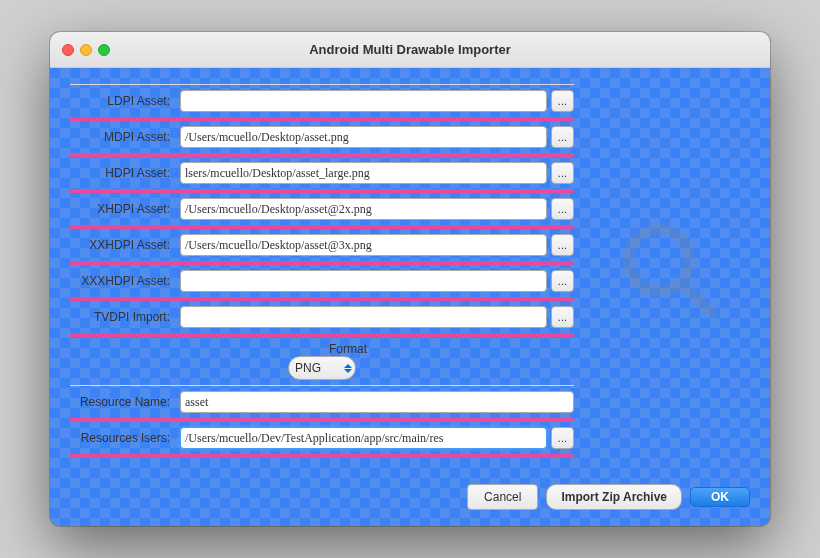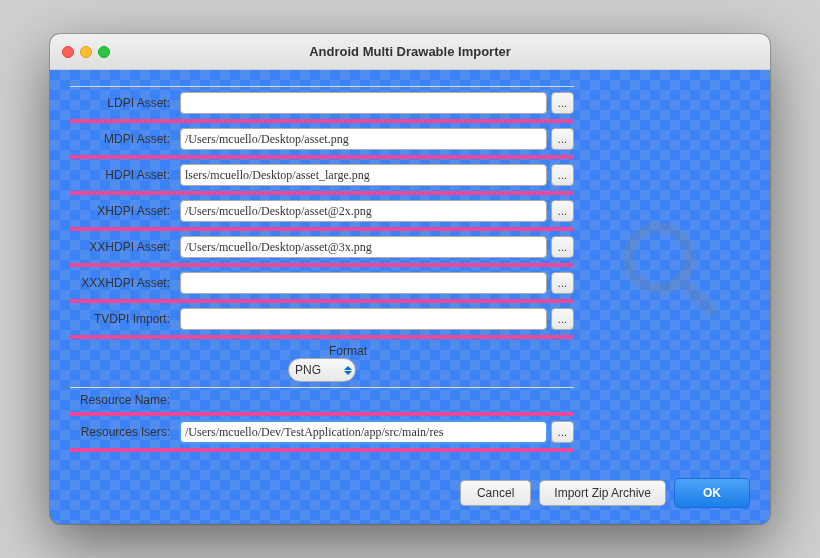--- a/index.html
+++ b/index.html
@@ -216,29 +216,30 @@
       font-size: 12px;
       cursor: pointer;
       color: #333;
     }
 
     .btn-import {
       height: 26px;
       padding: 0 14px;
       background: linear-gradient(to bottom, #f8f8f8, #e8e8e8);
       border: 1px solid #aaa;
-      border-radius: 5px;
-      font-size: 12px;
-      cursor: pointer;
-      color: #333;
+      border-radius: 10px;
+      font-size: 12px;
+      cursor: pointer;
+      color: #333;
+      font-weight: bold;
     }
 
     .btn-ok {
-      height: 30px;
-      padding: 0 28px;
+      height: 20px;
+      padding: 0 20px;
       background: linear-gradient(to bottom, #4da3f7, #1a7de8);
       border: 1px solid #1a6dd8;
       border-radius: 5px;
       font-size: 12px;
       font-weight: 600;
       cursor: pointer;
       color: white;
       text-shadow: 0 1px rgba(0,0,0,0.2);
     }
 
@@ -339,20 +340,21 @@
             </select>
             <div class="select-arrow">
               <span class="up"></span>
               <span class="down"></span>
             </div>
           </div>
         </div>
 
         <div class="form-row">
           <span class="form-label">Resource Name:</span>
+          <input class="form-input" type="text" value="asset" style="">
         </div>
 
         <div class="form-row">
           <span class="form-label">Resources lsers:</span>
           <input class="form-input highlight" type="text" value="/Users/mcuello/Dev/TestApplication/app/src/main/res" style="">
           <button class="browse-btn">...</button>
         </div>
 
       </div>
 

